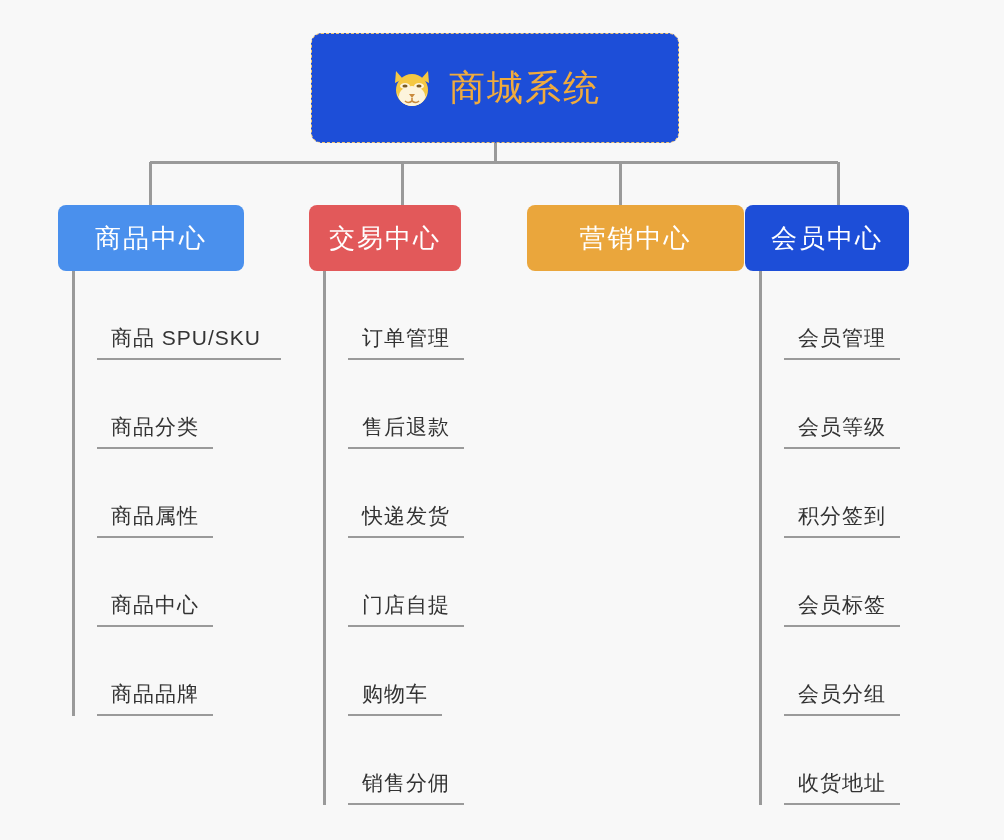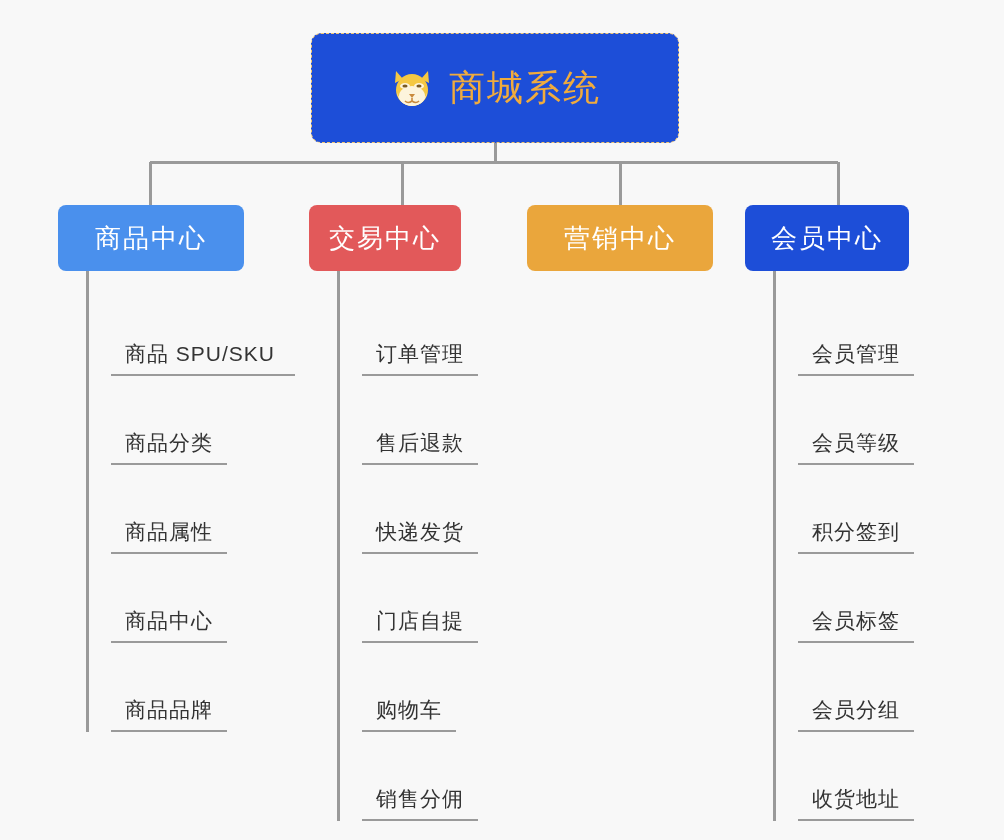--- a/index.html
+++ b/index.html
@@ -75,22 +75,22 @@
     align-items: center;
     justify-content: center;
     color: #ffffff;
     font-size: 26px;
     letter-spacing: 2px;
     box-sizing: border-box;
   }
 
   .branch-children {
     position: relative;
-    margin-left: 28px;
-    padding-top: 16px;
+    margin-left: 14px;
+    padding-top: 0;
     border-left: 3px solid #9a9a9a;
   }
 
   .leaf {
     position: relative;
     height: 89px;
     box-sizing: border-box;
     display: flex;
     align-items: flex-end;
   }
@@ -105,21 +105,21 @@
     letter-spacing: 1px;
   }
   .leaf-inner.wide { padding-right: 20px; }
 
   
   .branch-1 { left: 58px; }
   .branch-1 .branch-header { width: 186px; background: #4a90ed; }
   .branch-2 { left: 309px; }
   .branch-2 .branch-header { width: 152px; background: #e2595a; }
   .branch-3 { left: 527px; }
-  .branch-3 .branch-header { width: 186px; background: #eaa63c; }
+  .branch-3 .branch-header { width: 217px; background: #eaa63c; }
   .branch-4 { left: 745px; }
   .branch-4 .branch-header { width: 164px; background: #1d4ed8; }
 </style>
 </head>
 <body>
 
 <div id="mindmap">
 
   <div class="root-node">
     <span class="root-icon">

